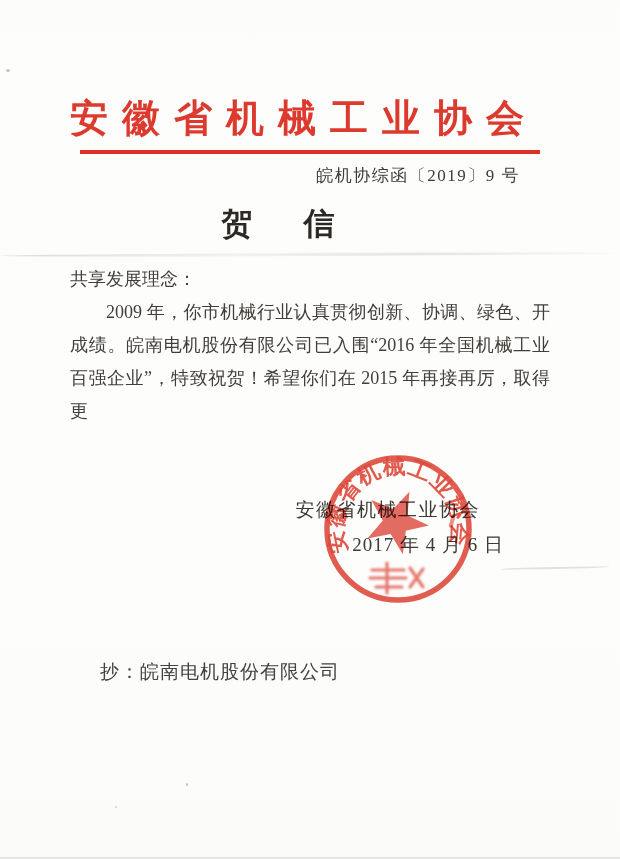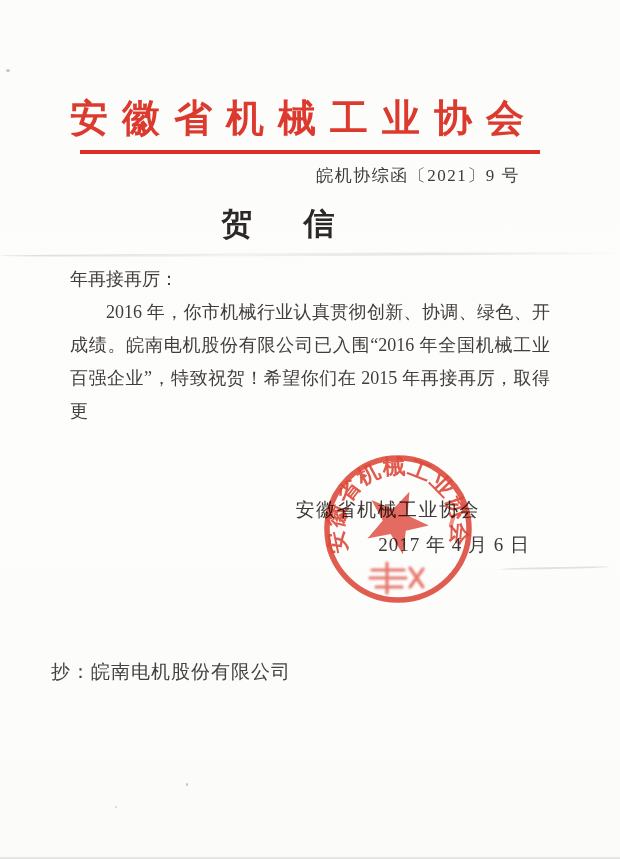--- a/index.html
+++ b/index.html
@@ -42,26 +42,26 @@
   }
   .body-line{min-height:33px;}
   .body-line.indent{text-indent:36px;}
   .body-line.fill{text-align:justify;text-align-last:justify;}
   
   .signature-org{
     margin-top:69px;text-align:right;padding-right:140px;
     font-size:19px;letter-spacing:1.5px;color:#3c3936;line-height:26px;
   }
   .signature-date{
-    margin-top:8px;text-align:right;padding-right:90px;
+    margin-top:8px;text-align:right;padding-right:116px;
     font-size:19px;letter-spacing:1px;color:#3c3936;line-height:27px;
   }
   
   .cc-line{
-    margin-top:100px;margin-left:51px;
+    margin-top:100px;margin-left:100px;
     font-size:19px;letter-spacing:1px;color:#44413e;line-height:28px;
   }
   
   .stamp{
     position:absolute;left:288px;top:419px;width:220px;height:220px;
     mix-blend-mode:multiply;opacity:.93;pointer-events:none;
     filter:blur(.3px);
   }
   .stamp-tick{
     position:absolute;left:450px;top:515px;width:4px;height:13px;
@@ -87,27 +87,27 @@
   .speck.s2{left:186px;top:783px;width:2px;height:3px;opacity:.5;}
   .speck.s3{left:115px;top:806px;width:2px;height:2px;opacity:.35;}
 </style>
 </head>
 <body>
 
 <div class="paper">
 
   <div class="org-name">安徽省机械工业协会</div>
   <div class="red-rule"></div>
-  <div class="doc-number">皖机协综函〔2021〕9 号</div>
+  <div class="doc-number">皖机协综函〔2019〕9 号</div>
 
   <div class="letter-title">贺　信</div>
 
   <div class="letter-body">
-    <div class="body-line">年再接再厉：</div>
-    <div class="body-line indent fill">2016 年，你市机械行业认真贯彻创新、协调、绿色、开</div>
+    <div class="body-line">共享发展理念：</div>
+    <div class="body-line indent fill">2009 年，你市机械行业认真贯彻创新、协调、绿色、开</div>
     <div class="body-line fill">成绩。皖南电机股份有限公司已入围“2016 年全国机械工业</div>
     <div class="body-line fill">百强企业”，特致祝贺！希望你们在 2015 年再接再厉，取得更</div>
   </div>
 
   <div class="signature-org">安徽省机械工业协会</div>
   <div class="signature-date">2017 年 4 月 6 日</div>
 
   <div class="cc-line">抄：皖南电机股份有限公司</div>
 
   <svg class="stamp" viewBox="0 0 220 220" aria-hidden="true">

